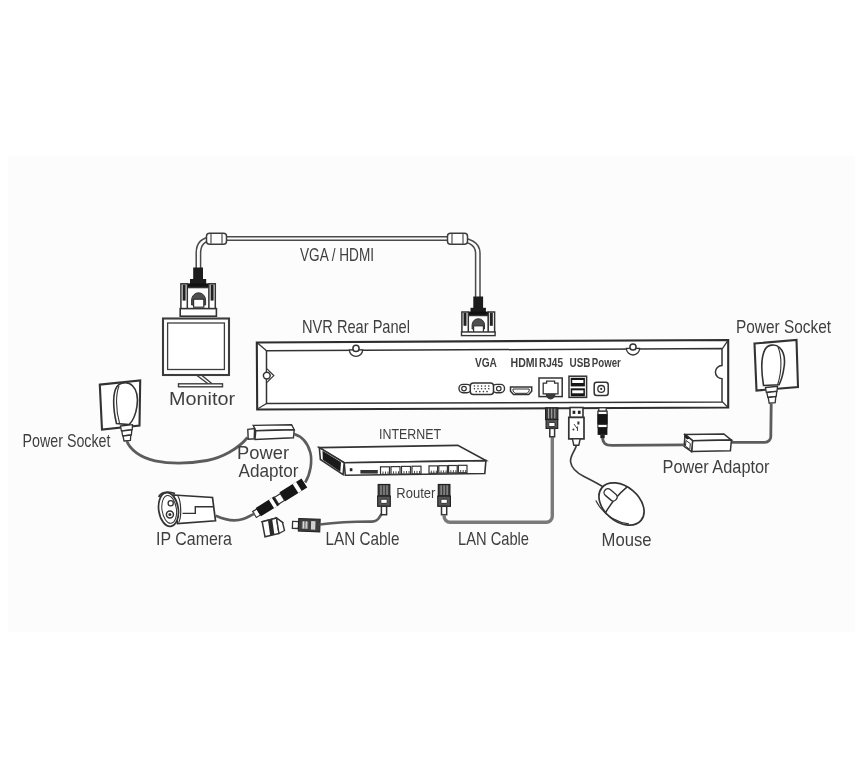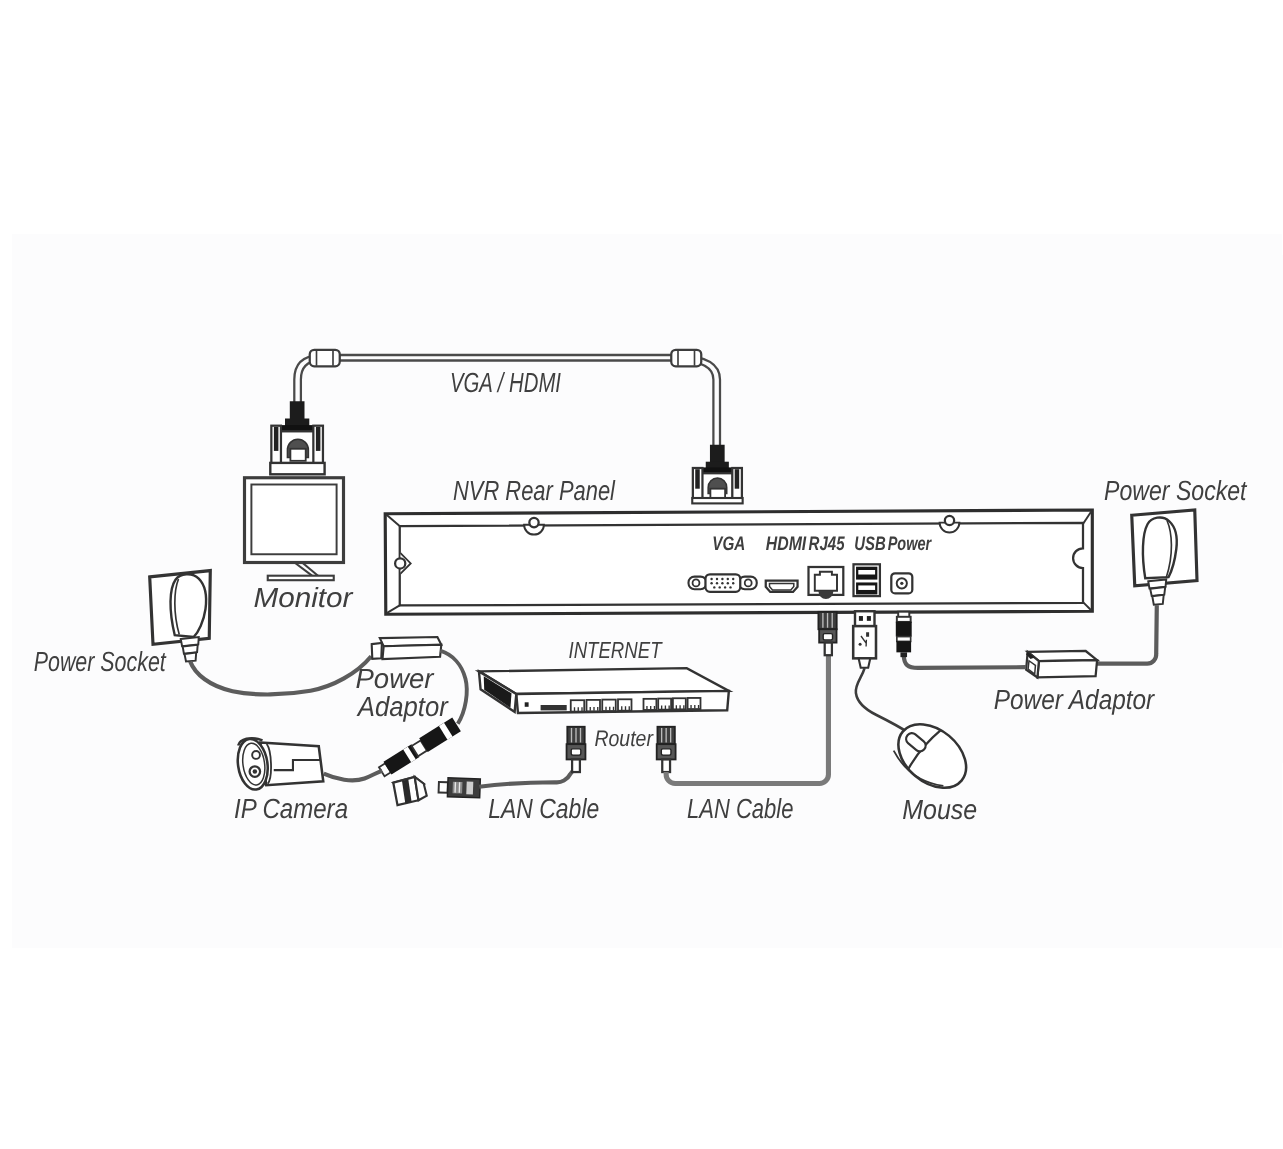--- a/index.html
+++ b/index.html
@@ -1,16 +1,16 @@
 <!DOCTYPE html>
 <html><head>
 <meta charset="utf-8">
 <style>
   html,body{margin:0;padding:0;background:#ffffff;}
-  .wrap{width:855px;height:766px;position:relative;overflow:hidden;background:#fff;font-style:italic;}
+  .wrap{width:855px;height:766px;position:relative;overflow:hidden;background:#fff;}
   svg{display:block;}
   text{font-family:"Liberation Sans",sans-serif;fill:#3f3f3f;}
 </style>
 </head>
 <body>
 <div class="wrap">
 <svg width="855" height="766" viewBox="0 0 855 766">
   <rect x="0" y="0" width="855" height="766" fill="#ffffff"></rect>
   <rect x="8" y="156" width="847" height="476" fill="#fcfcfd"></rect>
 

